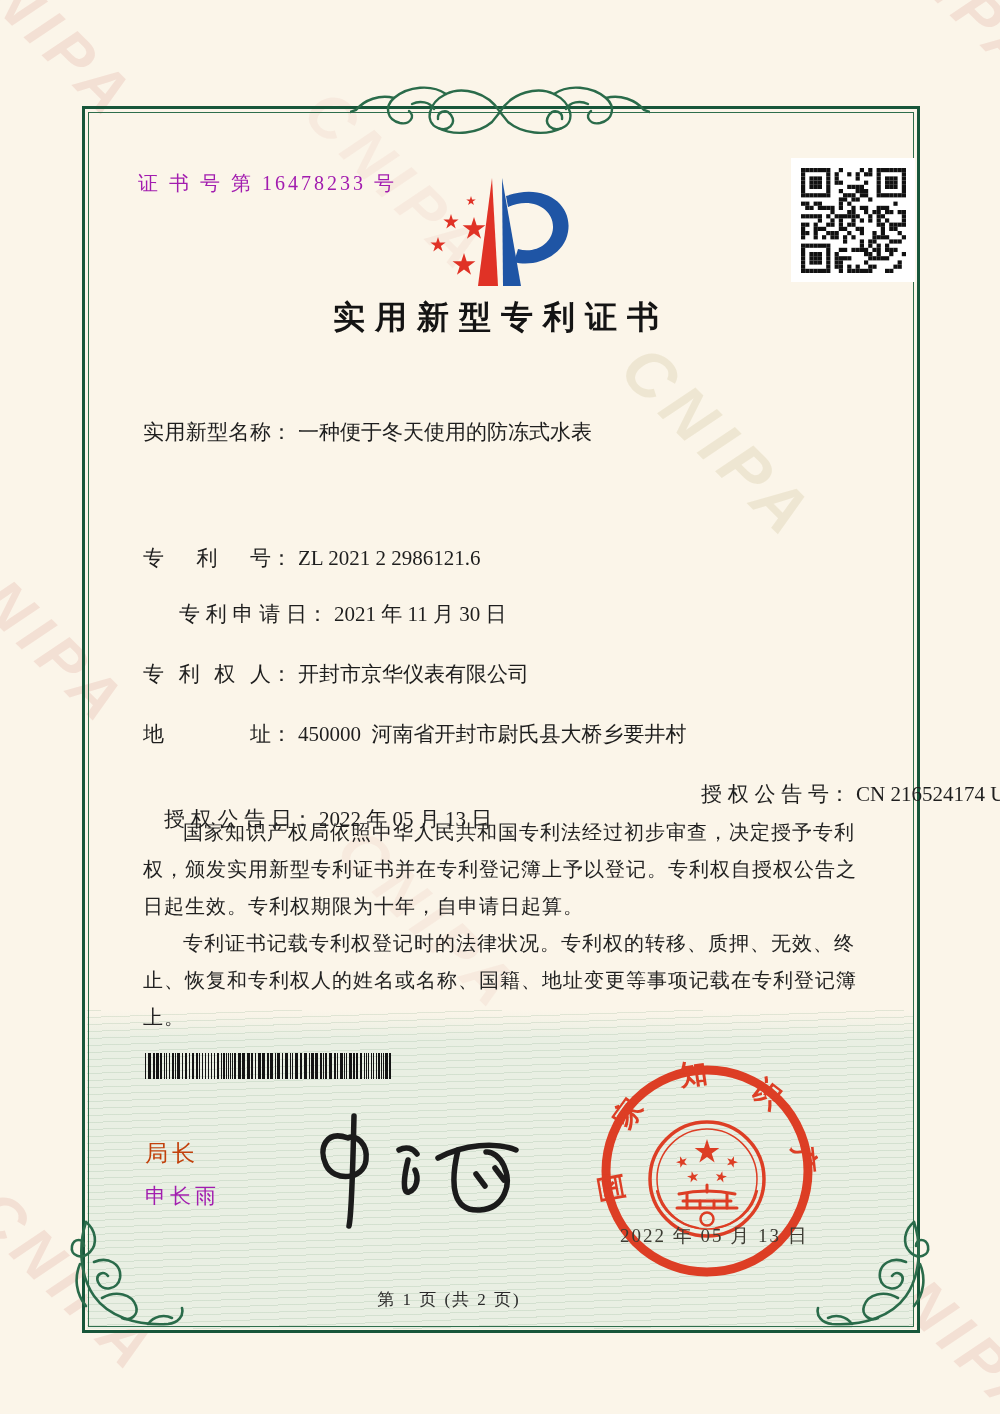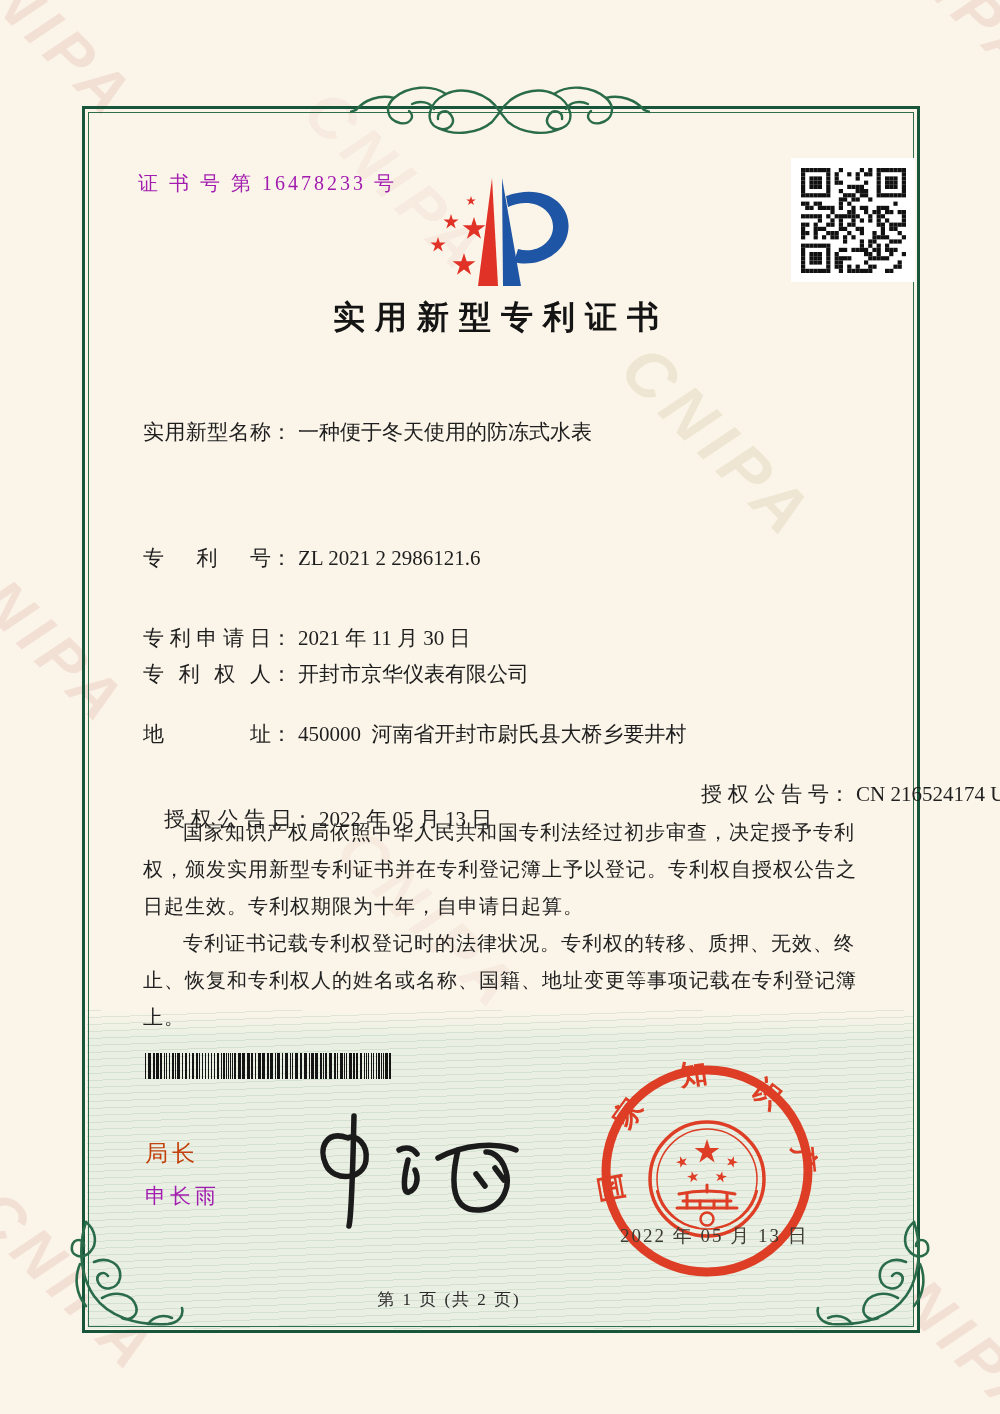--- a/index.html
+++ b/index.html
@@ -36,21 +36,21 @@
   .logo{position:absolute;left:418px;top:162px;width:164px;height:132px;z-index:2;}
   .qr{position:absolute;left:791px;top:158px;width:124px;height:124px;background:#fff;
       display:flex;align-items:center;justify-content:center;z-index:2;}
   .title{position:absolute;left:82px;top:296px;width:838px;text-align:center;
          font-size:32px;font-weight:600;letter-spacing:10px;color:#141414;z-index:2;}
 
   
   .field{position:absolute;left:143px;font-size:21px;color:#1e1e1e;z-index:2;white-space:pre;}
   .flabel{display:inline-block;width:128px;text-align:justify;text-align-last:justify;vertical-align:bottom;}
   .fcolon{display:inline-block;margin-right:6px;}
-  .f1{top:418px;} .f2{top:482px;} .f3{top:544px;} .f4{top:624px;} .f5{top:660px;} .f6{top:720px;}
+  .f1{top:418px;} .f2{top:482px;} .f3{top:544px;} .f4{top:600px;margin-left:36px;} .f5{top:660px;} .f6{top:720px;}
   .f7{top:780px;} .f7b{position:absolute;left:510px;top:0px;white-space:pre;margin-left:48px;}
 
   .paras{position:absolute;left:143px;top:814px;width:716px;z-index:2;color:#222;}
   .paras p{margin:0;font-size:20px;line-height:37px;text-indent:2em;letter-spacing:1px;}
 
   
   .panel{position:absolute;left:87px;top:1010px;width:826px;height:319px;z-index:1;
     background:
       repeating-linear-gradient(178deg, rgba(125,165,130,.20) 0px, rgba(125,165,130,.20) 1px, rgba(0,0,0,0) 1px, rgba(0,0,0,0) 7px),
       linear-gradient(180deg, rgba(233,239,227,0) 0%, #e9efe3 9%, #e9efe3 100%);}

